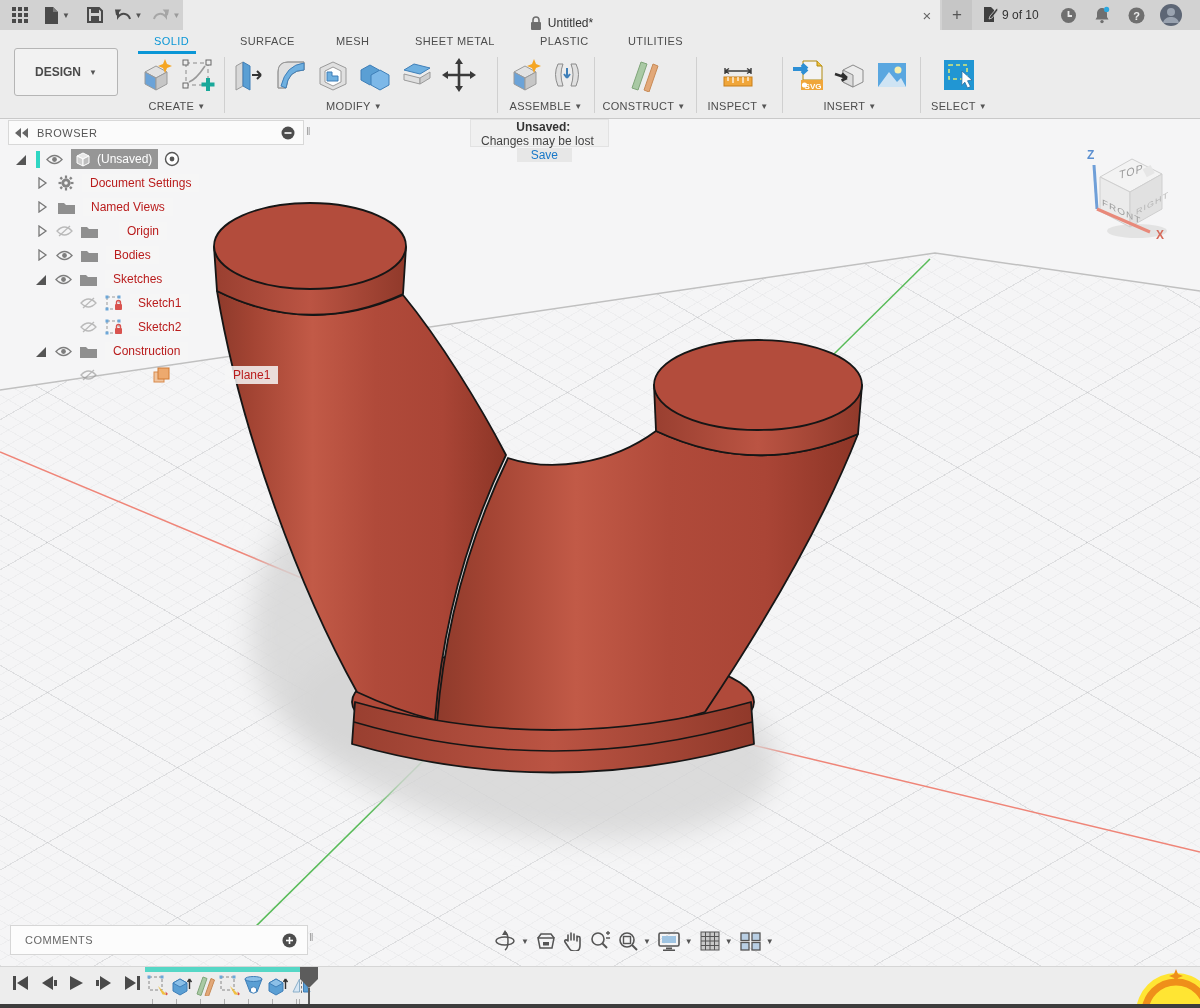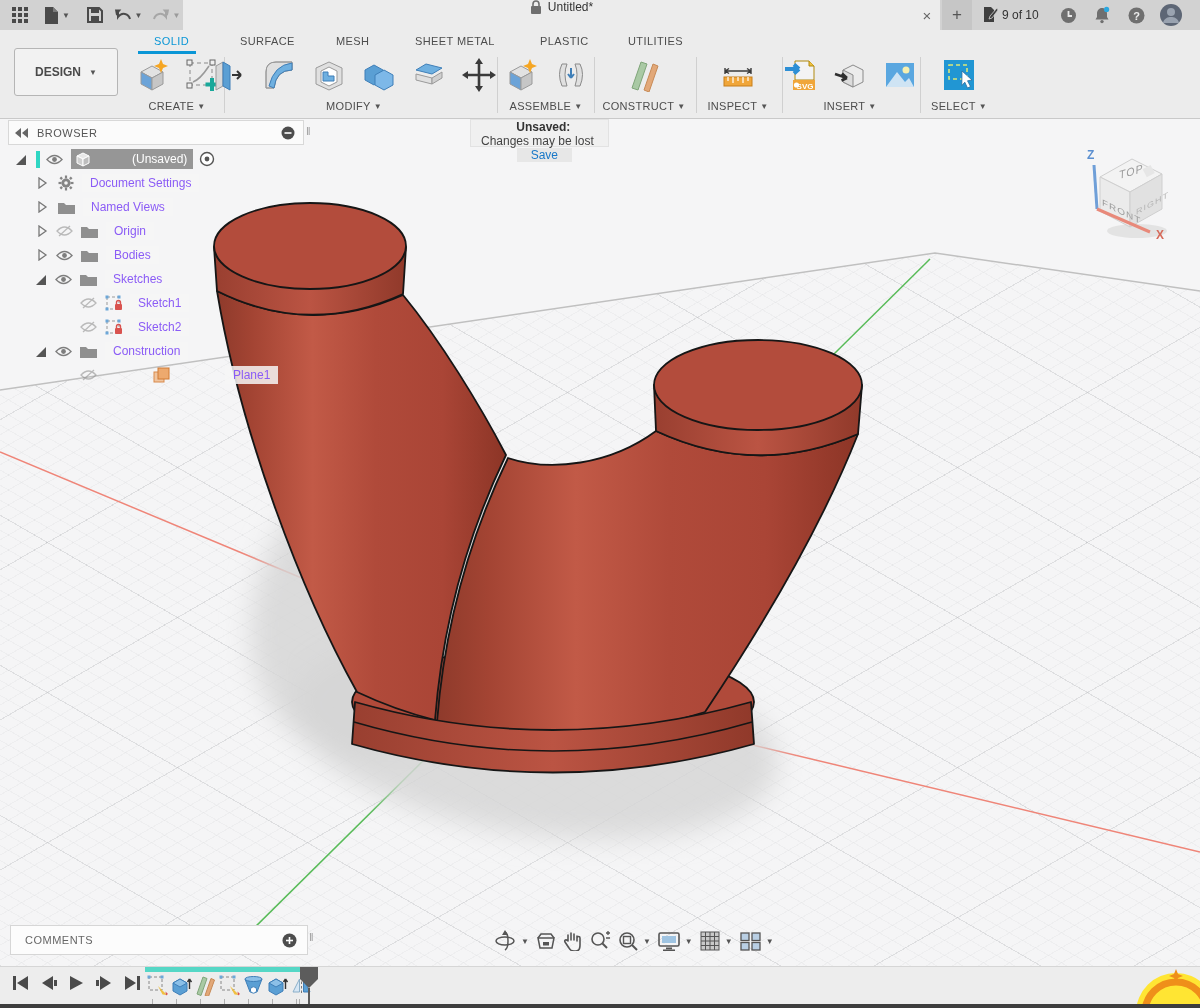--- a/index.html
+++ b/index.html
@@ -7,57 +7,57 @@
          font-family:"Liberation Sans",sans-serif;background:#f5f5f6;-webkit-user-select:none;user-select:none;}
   .abs{position:absolute;}
   svg{display:block;}
 
   
   .topbar{position:absolute;left:0;top:0;width:1200px;height:30px;background:#d2d2d2;}
   .tb-ic{position:absolute;top:0;height:30px;display:flex;align-items:center;justify-content:center;cursor:pointer;}
   .caret{font-size:8px;color:#555;margin-left:3px;}
   .caret.dim{color:#9a9a9a;}
   .doc-tab{position:absolute;left:183px;top:0;width:757px;height:30px;background:#ececec;
-           display:flex;align-items:flex-start;justify-content:center;gap:6px;}
+           display:flex;align-items:flex-end;justify-content:center;gap:6px;}
   .doc-title{font-size:12px;color:#333;}
   .tab-close{position:absolute;left:914px;top:0;width:26px;height:30px;display:flex;align-items:center;justify-content:center;
              font-size:15px;color:#666;cursor:pointer;}
   .plus-btn{position:absolute;left:942px;top:0;width:30px;height:30px;background:#c6c6c6;display:flex;align-items:center;
             justify-content:center;font-size:17px;color:#555;cursor:pointer;}
   .pages{position:absolute;left:982px;top:0;height:30px;display:flex;align-items:center;gap:4px;font-size:12px;color:#333;cursor:pointer;}
 
   
   .ribbon{position:absolute;left:0;top:30px;width:1200px;height:88px;background:#ececec;border-bottom:1px solid #c9c9c9;}
   .design-box{position:absolute;left:14px;top:18px;width:102px;height:46px;border:1px solid #b5b5b5;border-radius:3px;
               background:#f2f2f2;display:flex;align-items:center;justify-content:center;gap:5px;
               font-size:12px;font-weight:bold;color:#4a4a4a;cursor:pointer;}
   .rtab{position:absolute;top:5px;height:16px;font-size:11px;color:#4d4d4d;letter-spacing:.4px;cursor:pointer;margin-left:16px;}
   .rtab.active{color:#0a96d6;}
   .tab-underline{position:absolute;left:138px;top:21px;width:58px;height:3px;background:#0a96d6;}
   .group{position:absolute;top:26px;display:flex;flex-direction:column;align-items:center;cursor:pointer;}
-  .group .icons{display:flex;align-items:center;gap:16px;height:38px;}
+  .group .icons{display:flex;align-items:center;gap:8px;height:38px;}
   .group .glabel{margin-top:6px;font-size:11px;color:#4d4d4d;letter-spacing:.3px;display:flex;align-items:center;gap:0;}
   .gdiv{position:absolute;top:27px;height:56px;width:1px;background:#d0d0d0;}
 
   
   .warnbar{position:absolute;left:470px;top:119px;height:26px;background:#f0f0f0;border:1px solid #e2e2e2;
            display:flex;align-items:center;padding:0 0 0 10px;flex-direction:column;}
   .warnbar .wl{font-size:12px;font-weight:bold;color:#333;margin:0 10px 0 8px;}
   .warnbar .wm{font-size:12px;color:#444;margin-right:14px;}
   .warnbar .wdiv{width:1px;height:16px;background:#cdcdcd;}
   .warnbar .wsave{font-size:12px;color:#1878c8;background:#e7e7e7;height:100%;display:flex;align-items:center;
                   padding:0 14px;cursor:pointer;}
 
   
   .brw-head{position:absolute;left:8px;top:120px;width:294px;height:23px;background:#fbfbfb;border:1px solid #d8d8d8;
             display:flex;align-items:center;}
   .brw-title{font-size:11px;color:#555;letter-spacing:.5px;margin-left:8px;flex:1;}
   .grip{position:absolute;font-size:11px;color:#9a9a9a;cursor:pointer;}
   .trow{position:absolute;display:flex;align-items:center;height:22px;cursor:pointer;}
-  .tlab{font-size:12px;color:#8b5cf6;background:rgba(246,246,246,.85);padding:2px 8px;white-space:nowrap;}
+  .tlab{font-size:12px;color:#b91c1c;background:rgba(246,246,246,.85);padding:2px 8px;white-space:nowrap;}
   .tlab.sel{background:#969696;color:#fff;padding:3px 8px;}
   .selwrap{display:flex;align-items:center;background:#969696;padding:1px 4px;gap:4px;}
 
   
   .grid{position:absolute;left:0;top:119px;width:1200px;height:847px;
         clip-path:polygon(0 271px,935px 134px,1200px 173px,1200px 100%,0 100%);
         background-image:
           repeating-linear-gradient(30deg, rgba(80,85,92,.10) 0 1px, transparent 1px 130px),
           repeating-linear-gradient(150deg, rgba(80,85,92,.10) 0 1px, transparent 1px 130px),
           repeating-linear-gradient(30deg, rgba(80,85,92,.045) 0 1px, transparent 1px 13px),
@@ -453,21 +453,21 @@
     <svg width="17" height="11" viewBox="0 0 17 11">
         <path d="M1,5.5 Q8.5,-2.5 16,5.5 Q8.5,13.5 1,5.5 Z" fill="none" stroke="#7e7e7e" stroke-width="1.4"></path>
         <circle cx="8.5" cy="5.5" r="2.4" fill="#7e7e7e"></circle>
       </svg>
     <div class="selwrap" style="margin-left:8px;">
       <svg width="16" height="16" viewBox="0 0 16 16">
           <polygon points="2,5 8,2 14,5 8,8" fill="#e8e8e8" stroke="#fff"></polygon>
           <polygon points="2,5 8,8 8,15 2,12" fill="#cfcfcf" stroke="#fff"></polygon>
           <polygon points="14,5 8,8 8,15 14,12" fill="#bdbdbd" stroke="#fff"></polygon>
         </svg>
-      <span class="tlab sel" style="background:none;padding:2px 2px;margin-left:35px;">(Unsaved)</span>
+      <span class="tlab sel" style="background:none;padding:2px 2px;">(Unsaved)</span>
     </div>
     <svg width="16" height="16" viewBox="0 0 16 16" style="margin-left:6px;">
         <circle cx="8" cy="8" r="6.5" fill="#fff" stroke="#555" stroke-width="1.4"></circle>
         <circle cx="8" cy="8" r="2.4" fill="#555"></circle>
       </svg>
   </div>
 
   <div class="trow" style="left:36px;top:172px;">
     <svg width="12" height="12" viewBox="0 0 12 12">
         <polygon points="3,1 10,6 3,11" fill="none" stroke="#777" stroke-width="1.3"></polygon>
@@ -503,21 +503,21 @@
     <svg width="12" height="12" viewBox="0 0 12 12">
         <polygon points="3,1 10,6 3,11" fill="none" stroke="#777" stroke-width="1.3"></polygon>
       </svg>
     <svg width="17" height="12" viewBox="0 0 17 12" style="margin-left:8px;opacity:.55;">
         <path d="M1,6 Q8.5,-2 16,6 Q8.5,14 1,6 Z" fill="none" stroke="#8a8a8a" stroke-width="1.3"></path>
         <line x1="3" y1="11" x2="14" y2="1" stroke="#8a8a8a" stroke-width="1.3"></line>
       </svg>
     <svg width="17" height="13" viewBox="0 0 17 13" style="margin-left:8px;">
         <path d="M0,2 L6,2 L8,4 L17,4 L17,13 L0,13 Z" fill="#8f8f8f"></path>
       </svg>
-    <span class="tlab" style="margin-left:8px;">Origin</span>
+    <span class="tlab" style="margin-left:21px;">Origin</span>
   </div>
 
   <div class="trow" style="left:36px;top:244px;">
     <svg width="12" height="12" viewBox="0 0 12 12">
         <polygon points="3,1 10,6 3,11" fill="none" stroke="#777" stroke-width="1.3"></polygon>
       </svg>
     <svg width="17" height="11" viewBox="0 0 17 11" style="margin-left:8px;">
         <path d="M1,5.5 Q8.5,-2.5 16,5.5 Q8.5,13.5 1,5.5 Z" fill="none" stroke="#7e7e7e" stroke-width="1.4"></path>
         <circle cx="8.5" cy="5.5" r="2.4" fill="#7e7e7e"></circle>
       </svg>

